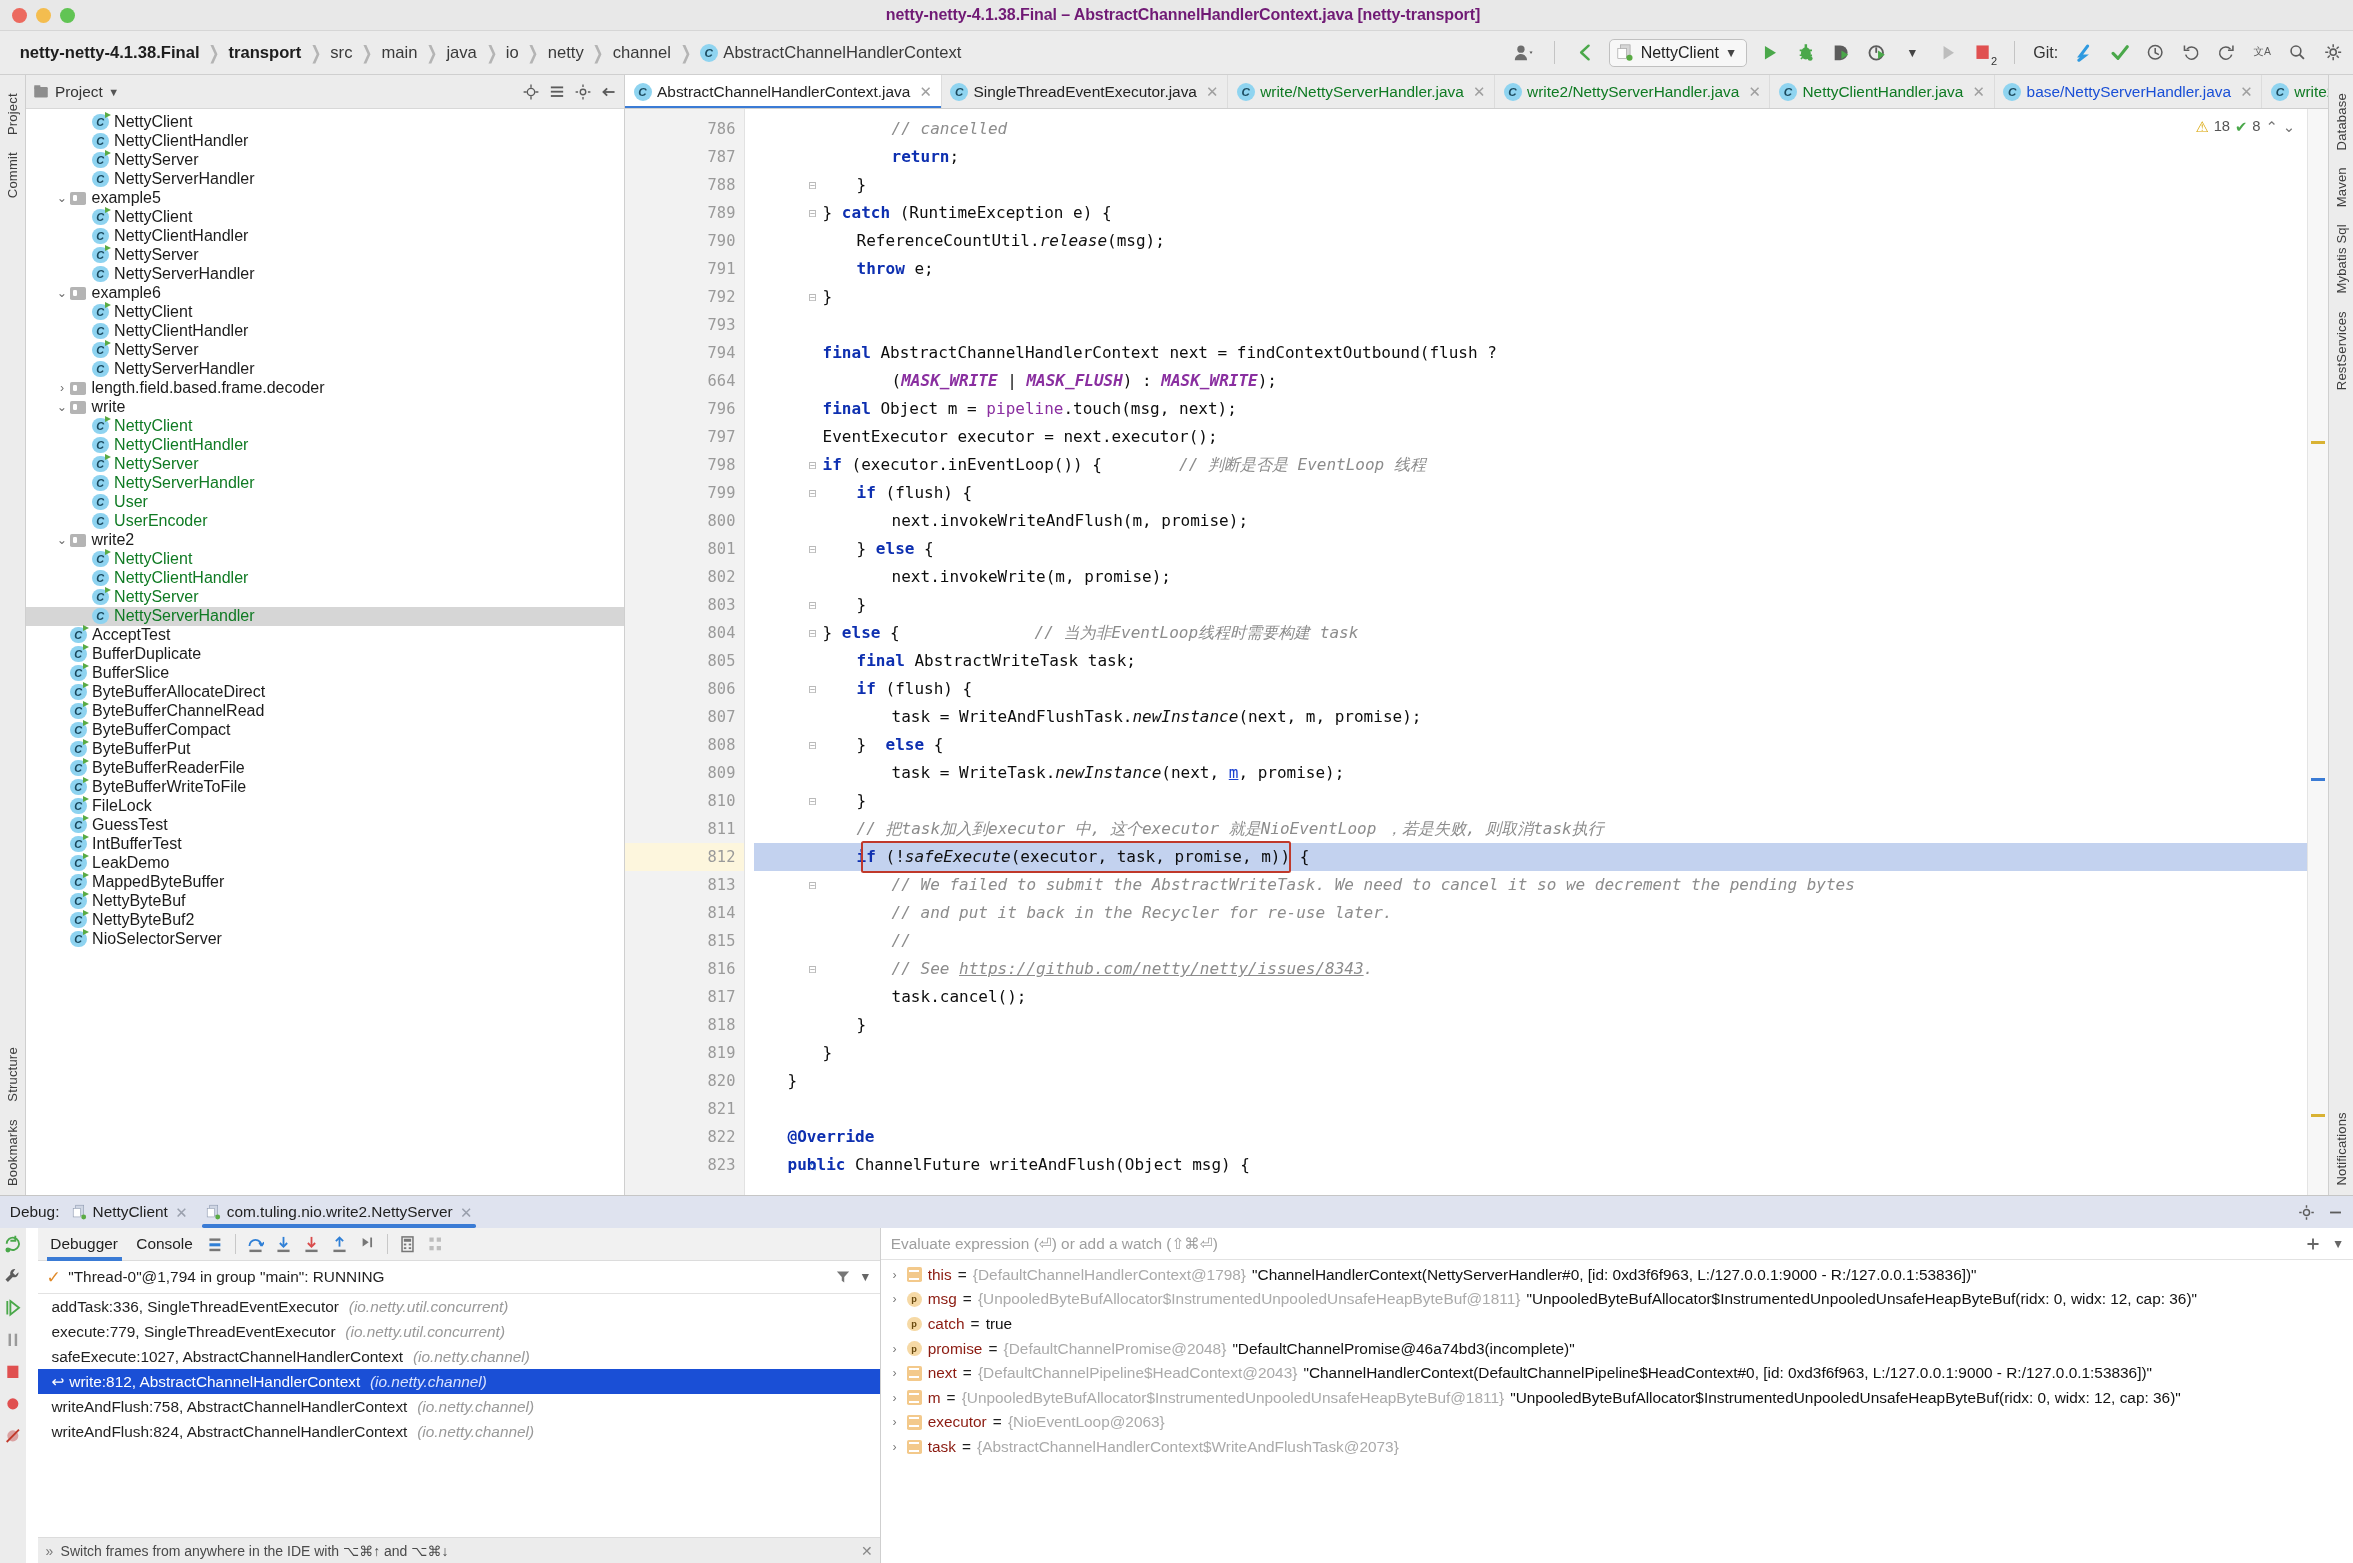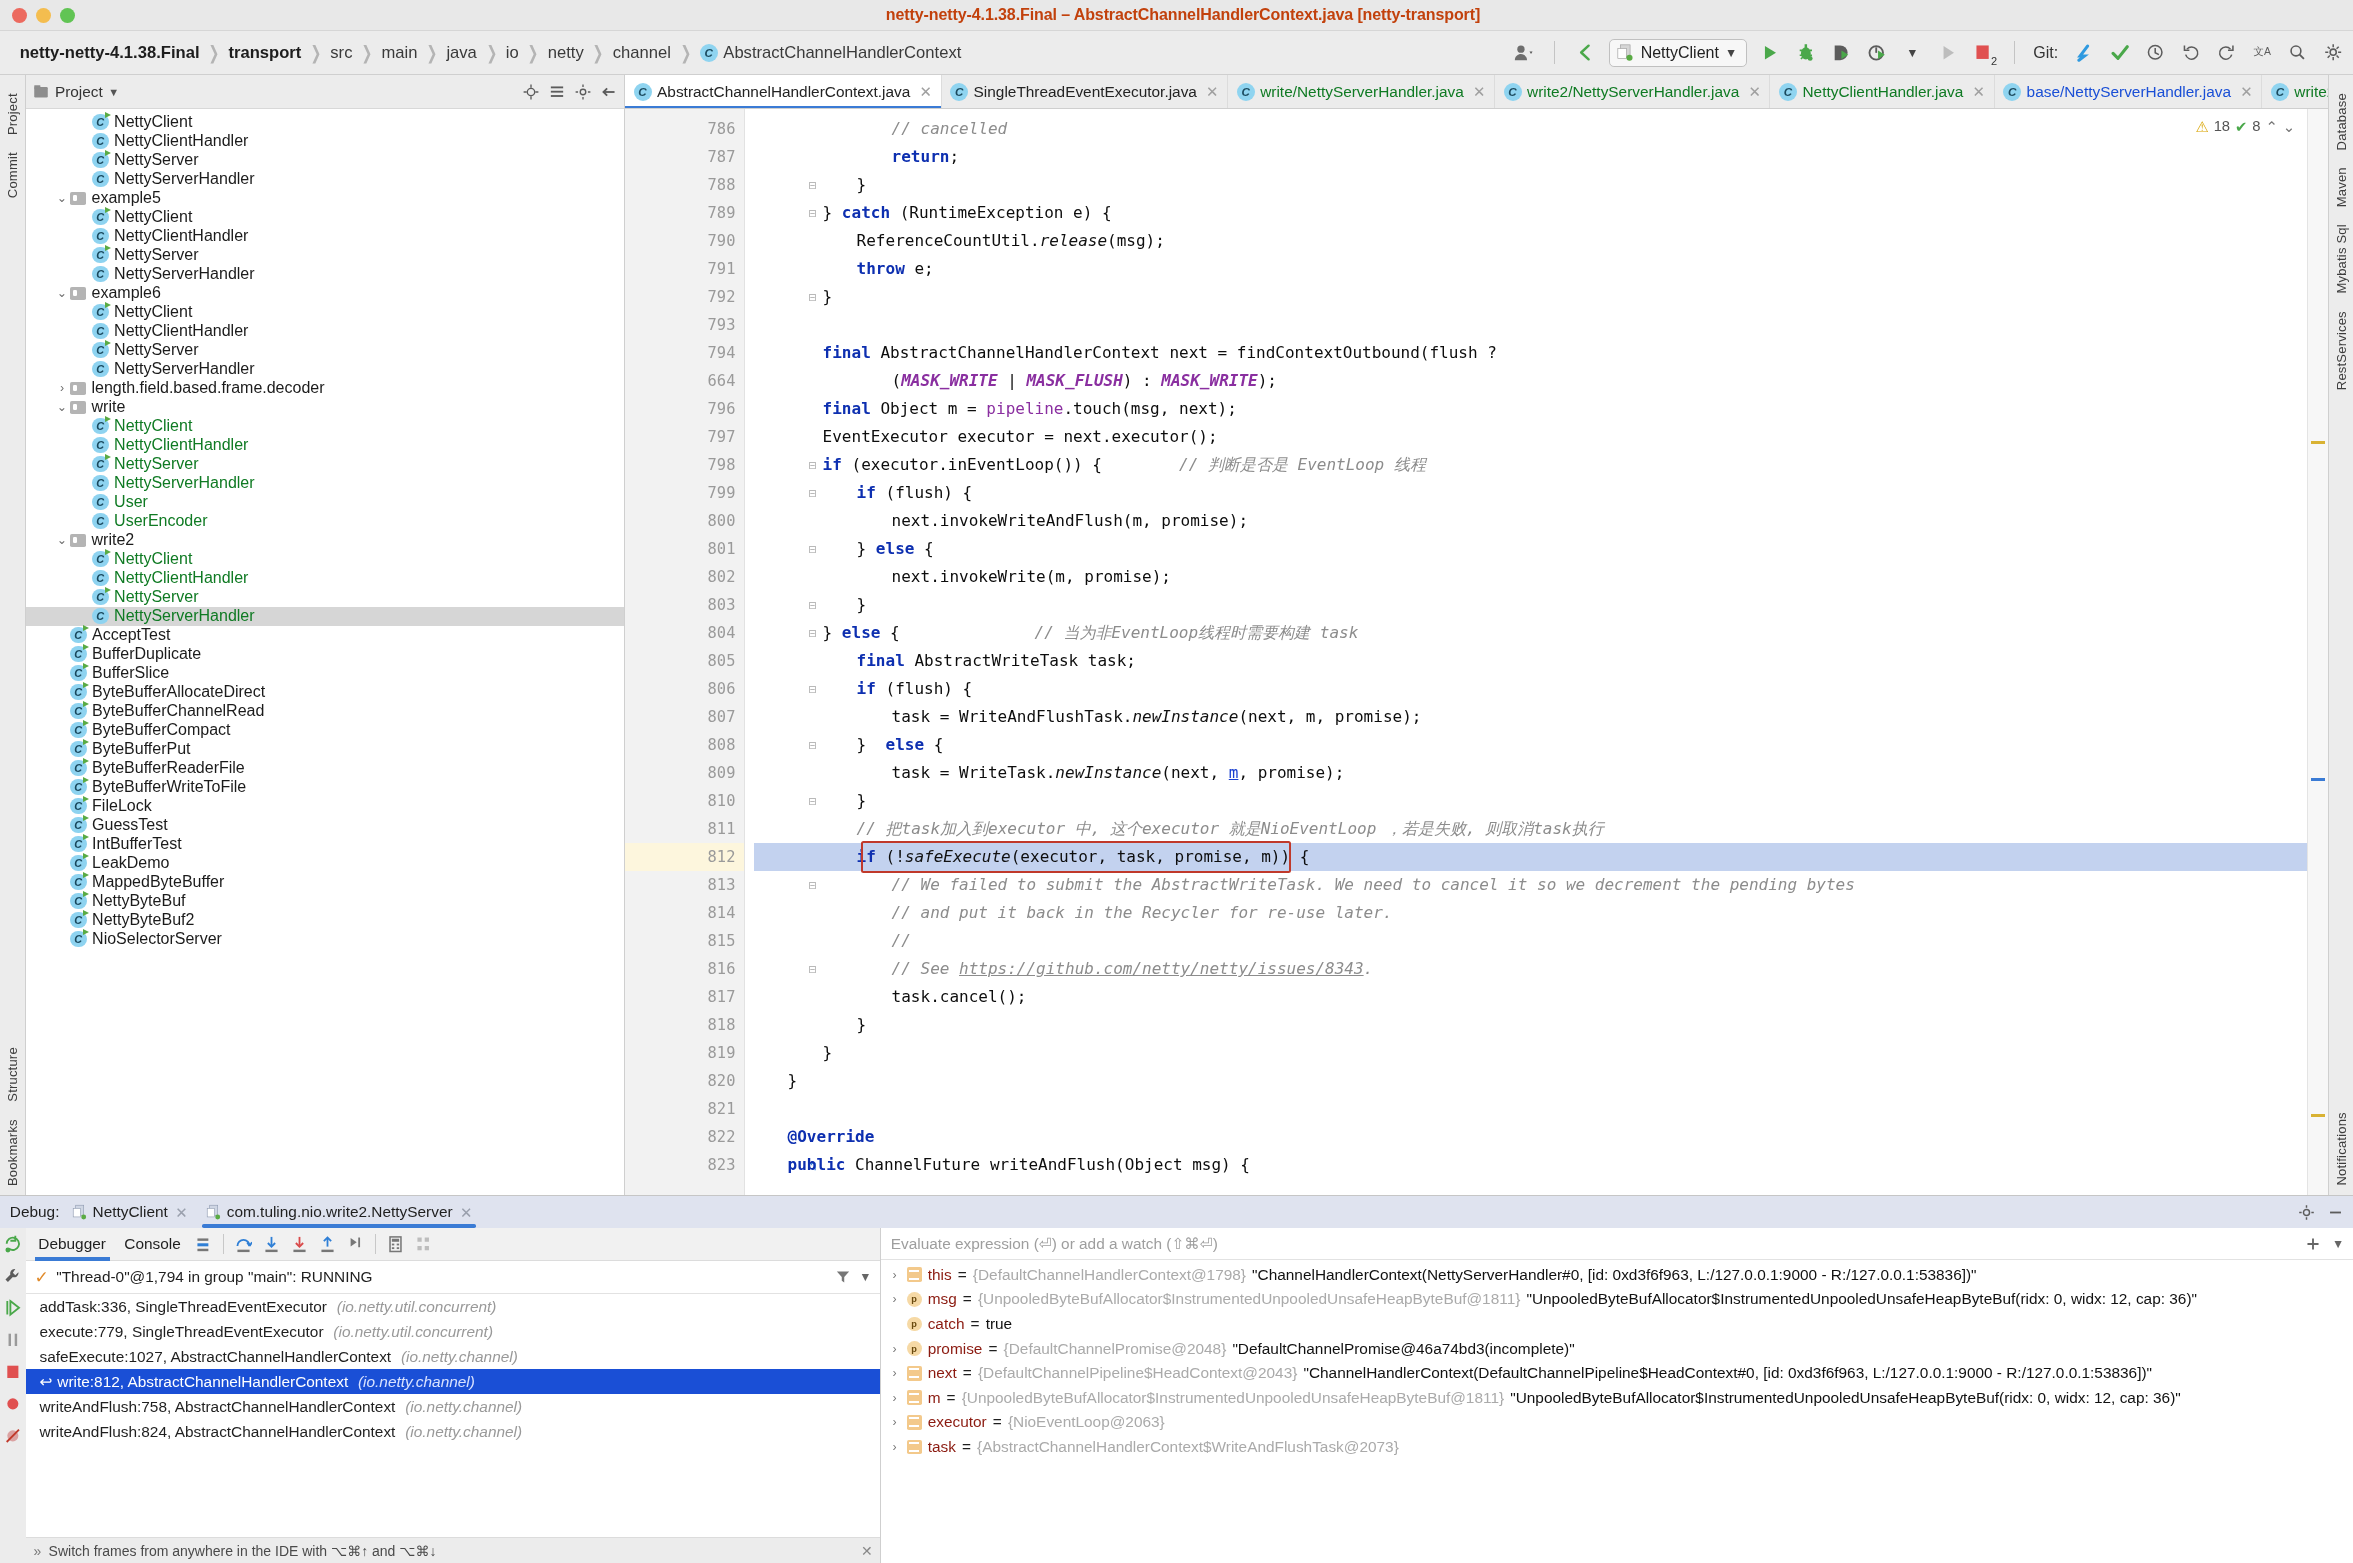--- a/index.html
+++ b/index.html
@@ -11,21 +11,21 @@
     background:#ececec;
     -webkit-font-smoothing: antialiased;
   }
 
   
   #titlebar {
     height:31px; background:#e8e8e8; position:relative;
     display:flex; align-items:center; justify-content:center;
     border-bottom:0.6px solid #d6d6d6;
   }
-  #titlebar .title { font-size:16px; font-weight:bold; color:#c2410c; letter-spacing:-0.1px;margin-left:12px;}
+  #titlebar .title { font-size:16px; font-weight:bold; color:#701a75; letter-spacing:-0.1px;margin-left:12px;}
   .traffic { position:absolute; left:12.3px; top:8px; display:flex; gap:9.2px; }
   .traffic i { width:14.8px; height:14.8px; border-radius:50%; display:block;}
   .tl-red{background:#ec6a5f;} .tl-yellow{background:#f4bd4f;} .tl-green{background:#61c454;}
 
   
   #navbar {
     height:44px; background:#ececec; display:flex; align-items:center;
     border-bottom:0.6px solid #cfcfcf; padding:0 8.6px 0 16px; gap:0;
   }
   .crumbs { display:flex; align-items:center; font-size:16.6px; color:#3a3a3a; }
@@ -143,21 +143,21 @@
   #debug-panel { height:369px; background:#701a75; display:flex; flex-direction:column; border-top:0.6px solid #c6c6c6;}
   #debug-head {
     height:32px; background:#dfe3ef; display:flex; align-items:center; padding:0 9.8px; gap:6.1px; font-size:15.4px;
   }
   #debug-head .dtab{display:flex;align-items:center;gap:4.9px;padding:0 6.1px;position:relative;height:32px;}
   #debug-head .dtab.active:after{content:"";position:absolute;left:2.5px;right:2.5px;bottom:0;height:3.7px;background:#3a7bd5;border-radius:1.8px;}
   .dtab .x{color:#9aa0ad;font-size:14.8px;margin-left:2.5px;}
   #debug-head .hright{margin-left:auto;display:flex;gap:12.3px;align-items:center;}
   #debug-body { flex:1; display:flex; min-height:0; }
   .dbg-vstrip{width:26px;background:#ececec;display:flex;flex-direction:column;align-items:center;padding-top:6.1px;gap:12.3px;}
-  #frames-col { width:855px; display:flex; flex-direction:column; border-right:0.6px solid #cfcfcf; background:#fff;}
+  #frames-col { width:855px; display:flex; flex-direction:column; border-right:0.6px solid #cfcfcf; background:#fff;padding-left:12px;}
   #frames-toolbar{
     height:33px;background:#f1f1f1;display:flex;align-items:center;gap:11px;padding:0 8.6px;border-bottom:0.6px solid #dcdcdc;font-size:15.4px;
   }
   .dsubtab{position:relative;height:33px;display:flex;align-items:center;padding:0 3.7px;}
   .dsubtab.active:after{content:"";position:absolute;left:0;right:0;bottom:0;height:3.1px;background:#3a7bd5;}
   #thread-row{height:33px;display:flex;align-items:center;gap:7.4px;padding:0 8.6px;border-bottom:0.6px solid #e2e2e2;background:#fff;font-size:15.4px;}
   #thread-row .right{margin-left:auto;display:flex;align-items:center;gap:8.6px;}
   #frames{flex:1;overflow:hidden;font-size:15.4px;background:#fff;}
   .frame{height:25px;display:flex;align-items:center;padding-left:13.5px;white-space:nowrap;gap:4.9px;}
   .frame.sel{background:#1a4fd6;color:#fff;}

